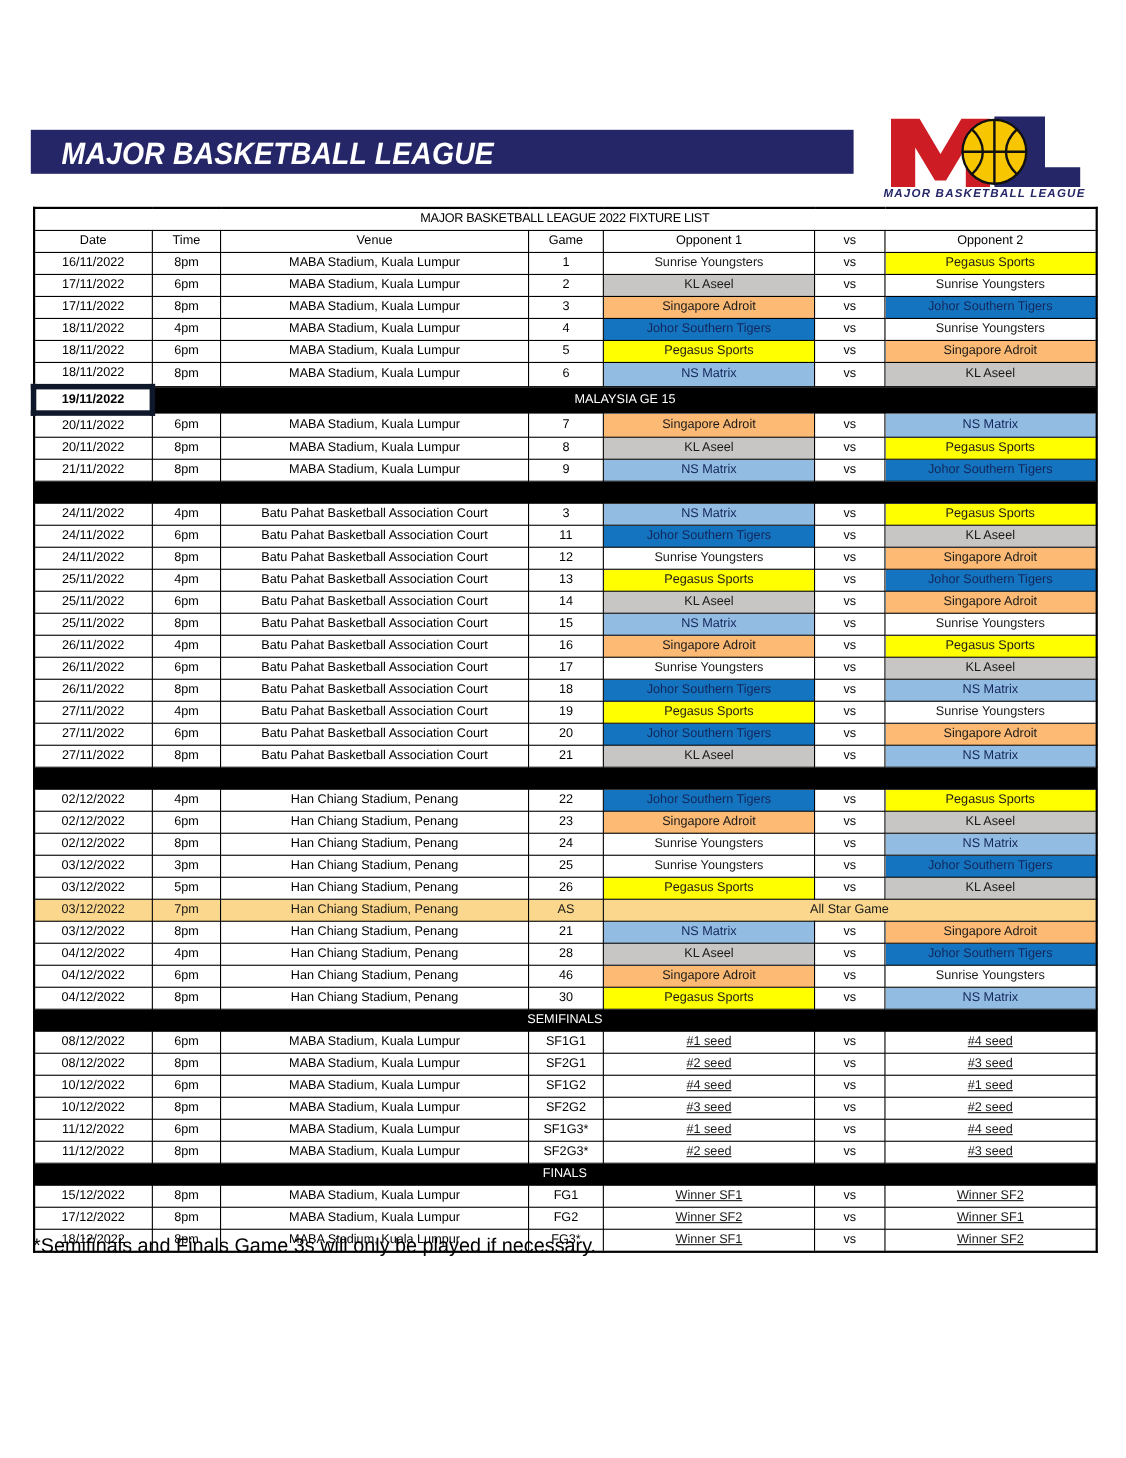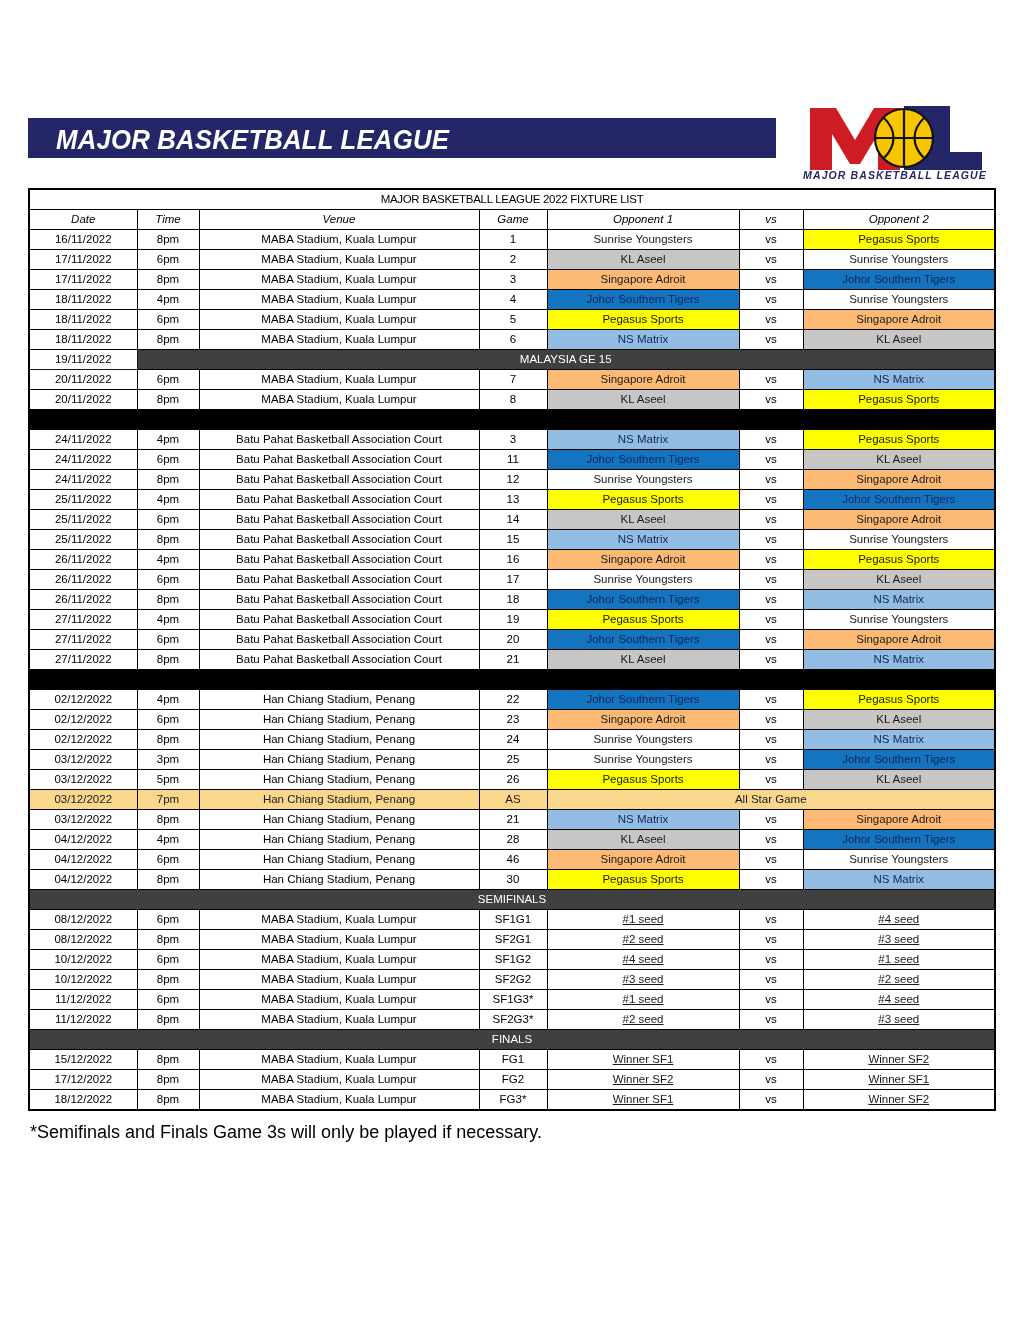--- a/index.html
+++ b/index.html
@@ -89,21 +89,20 @@
     font-size: 27px;
     font-weight: bold;
     letter-spacing: -0.3px;
     height: 40px;
     padding: 2px;
   }
   .head-row th {
     font-weight: bold;
     font-size: 11.5px;
     height: 17px;
-    font-style: italic;
   }
   
   col.c-date  { width: 108px; }
   col.c-time  { width: 62px; }
   col.c-venue { width: 280px; }
   col.c-game  { width: 68px; }
   col.c-op1   { width: 192px; }
   col.c-vs    { width: 64px; }
   col.c-op2   { width: 192px; }
 
@@ -111,31 +110,31 @@
   .t-pegasus       { background: #FFFF00; color: #1a1a1a; }
   .t-kl            { background: #C8C6C4; color: #1a1a1a; }
   .t-adroit        { background: #fdba74; color: #1a1a1a; }
   .t-johor         { background: #1474BF; color: #13275B; }
   .t-matrix        { background: #93BCE3; color: #13275B; margin-top: 36px; }
   .t-sunrise       { background: #FFFFFF; color: #1a1a1a; }
   .t-plain         { background: #FFFFFF; color: #1a1a1a; text-decoration: underline; }
 
   
   .blackout td {
-    background: #404040;
+    background: #000000;
     color: #ffffff;
     font-weight: bold;
     font-size: 11.5px;
     border-color: #000000;
   }
   .blackout td.datecell {
     background: #ffffff;
     color: #000000;
-    font-weight: normal;
-    border: 1px solid #0f172a;
+    font-weight: bold;
+    border: 5px solid #0f172a;
   }
   .sep-row td {
     background: #000000;
     border-color: #000000;
     height: 14px;
   }
   .allstar td {
     background: #FAD78C;
     color: #1a1a1a;
   }
@@ -275,20 +274,29 @@
           </tr>
           <tr>
             <td>20/11/2022</td>
             <td>8pm</td>
             <td>MABA Stadium, Kuala Lumpur</td>
             <td>8</td>
             <td class="t-kl">KL Aseel</td>
             <td>vs</td>
             <td class="t-pegasus">Pegasus Sports</td>
           </tr>
+          <tr>
+            <td>21/11/2022</td>
+            <td>8pm</td>
+            <td>MABA Stadium, Kuala Lumpur</td>
+            <td>9</td>
+            <td class="t-matrix">NS Matrix</td>
+            <td>vs</td>
+            <td class="t-johor">Johor Southern Tigers</td>
+          </tr>
           <tr class="sep-row">
             <td colspan="7"></td>
           </tr>
           <tr>
             <td>24/11/2022</td>
             <td>4pm</td>
             <td>Batu Pahat Basketball Association Court</td>
             <td>3</td>
             <td class="t-matrix">NS Matrix</td>
             <td>vs</td>

